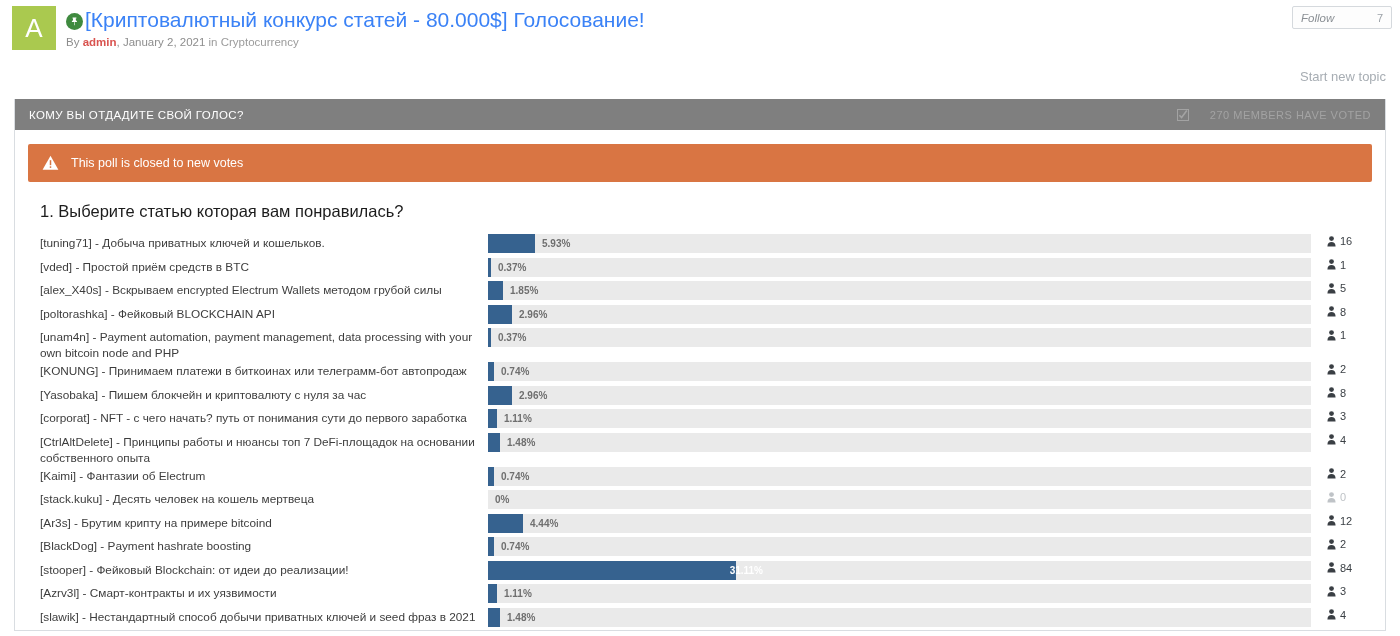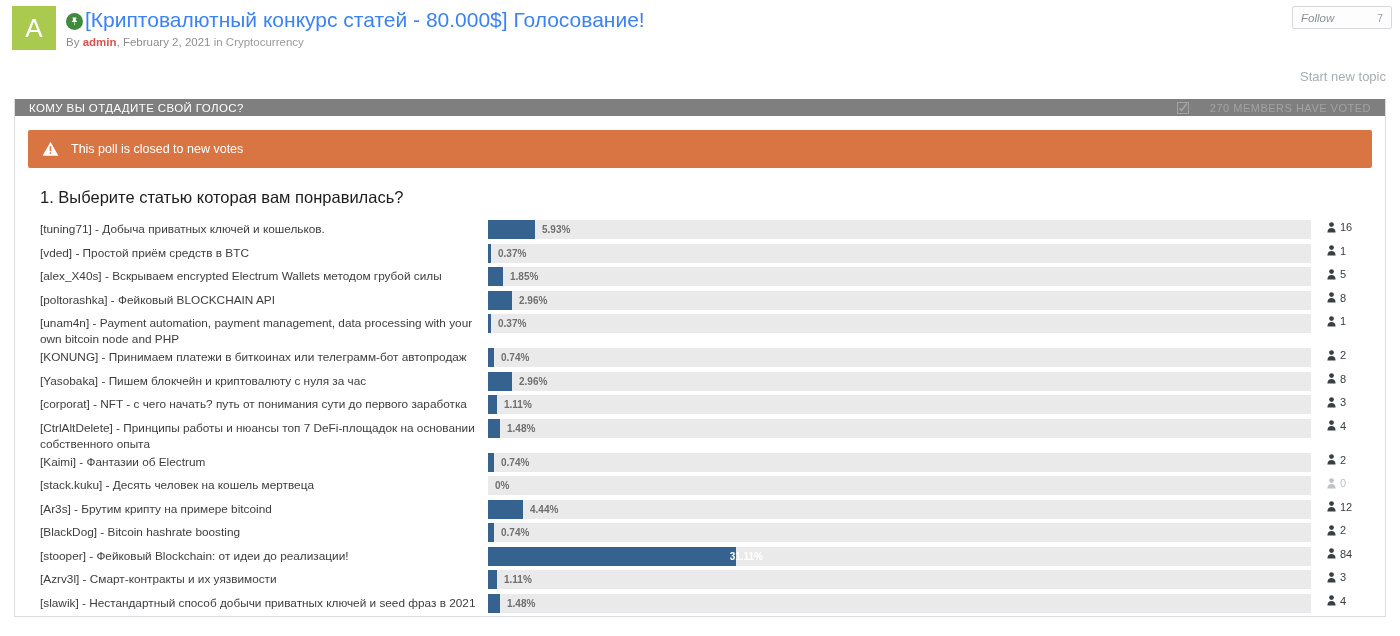--- a/index.html
+++ b/index.html
@@ -111,21 +111,21 @@
 
   
   .poll {
     margin: 0 14px;
     border: 1px solid #d9dde1;
     border-top: none;
     background: #ffffff;
   }
   .poll-bar {
     background: #7f7f7f;
-    height: 17px;
+    height: 31px;
     display: flex;
     align-items: center;
     padding: 0 14px;
     color: #ffffff;
   }
   .poll-bar .q {
     flex: 1;
     font-size: 11.5px;
     letter-spacing: 0.4px;
   }
@@ -224,21 +224,21 @@
     <div class="title-row">
       <span class="pin-badge">
         <svg width="11" height="11" viewBox="0 0 11 11">
           <path d="M5.5 1.2 L5.5 1.2 M3.6 1.4 h3.8 v1.1 h-0.7 l0.3 2.3 h0.9 v1.1 h-2.2 v3.1 l-0.3 0.6 l-0.3 -0.6 v-3.1 h-2.2 v-1.1 h0.9 l0.3 -2.3 h-0.7 z" fill="#ffffff"></path>
         </svg>
       </span>
       <span class="topic-title">[Криптовалютный конкурс статей - 80.000$] Голосование!</span>
     </div>
     <div class="byline">
       <span class="by">By</span>
-      <span class="author">admin</span><span class="datepart">, February 2, 2021 </span><span class="inword">in</span>
+      <span class="author">admin</span><span class="datepart">, January 2, 2021 </span><span class="inword">in</span>
       <span class="forum">Cryptocurrency</span>
     </div>
   </div>
 
   <div class="follow-btn">
     <span class="lbl">Follow</span>
     <span class="cnt">7</span>
   </div>
 </div>
 
@@ -461,21 +461,21 @@
           <span>
             <svg width="9" height="11" viewBox="0 0 9 11">
               <circle cx="4.5" cy="2.6" r="2.4" fill="currentColor"></circle>
               <path d="M0.4 10.6 C0.4 7.3 2.2 6 4.5 6 C6.8 6 8.6 7.3 8.6 10.6 Z" fill="currentColor"></path>
             </svg>
           </span>
           <span>12</span>
         </div>
       </div>
       <div class="opt-row">
-        <div class="opt-label">[BlackDog] - Bitcoin hashrate boosting</div>
+        <div class="opt-label">[BlackDog] - Payment hashrate boosting</div>
         <div class="opt-bar-wrap">
           <div class="opt-bar-fill" style="width: 6px;"></div>
           <div class="opt-pct outside" style="left: 13px;">0.74%</div>
         </div>
         <div class="opt-votes">
           <span>
             <svg width="9" height="11" viewBox="0 0 9 11">
               <circle cx="4.5" cy="2.6" r="2.4" fill="currentColor"></circle>
               <path d="M0.4 10.6 C0.4 7.3 2.2 6 4.5 6 C6.8 6 8.6 7.3 8.6 10.6 Z" fill="currentColor"></path>
             </svg>

